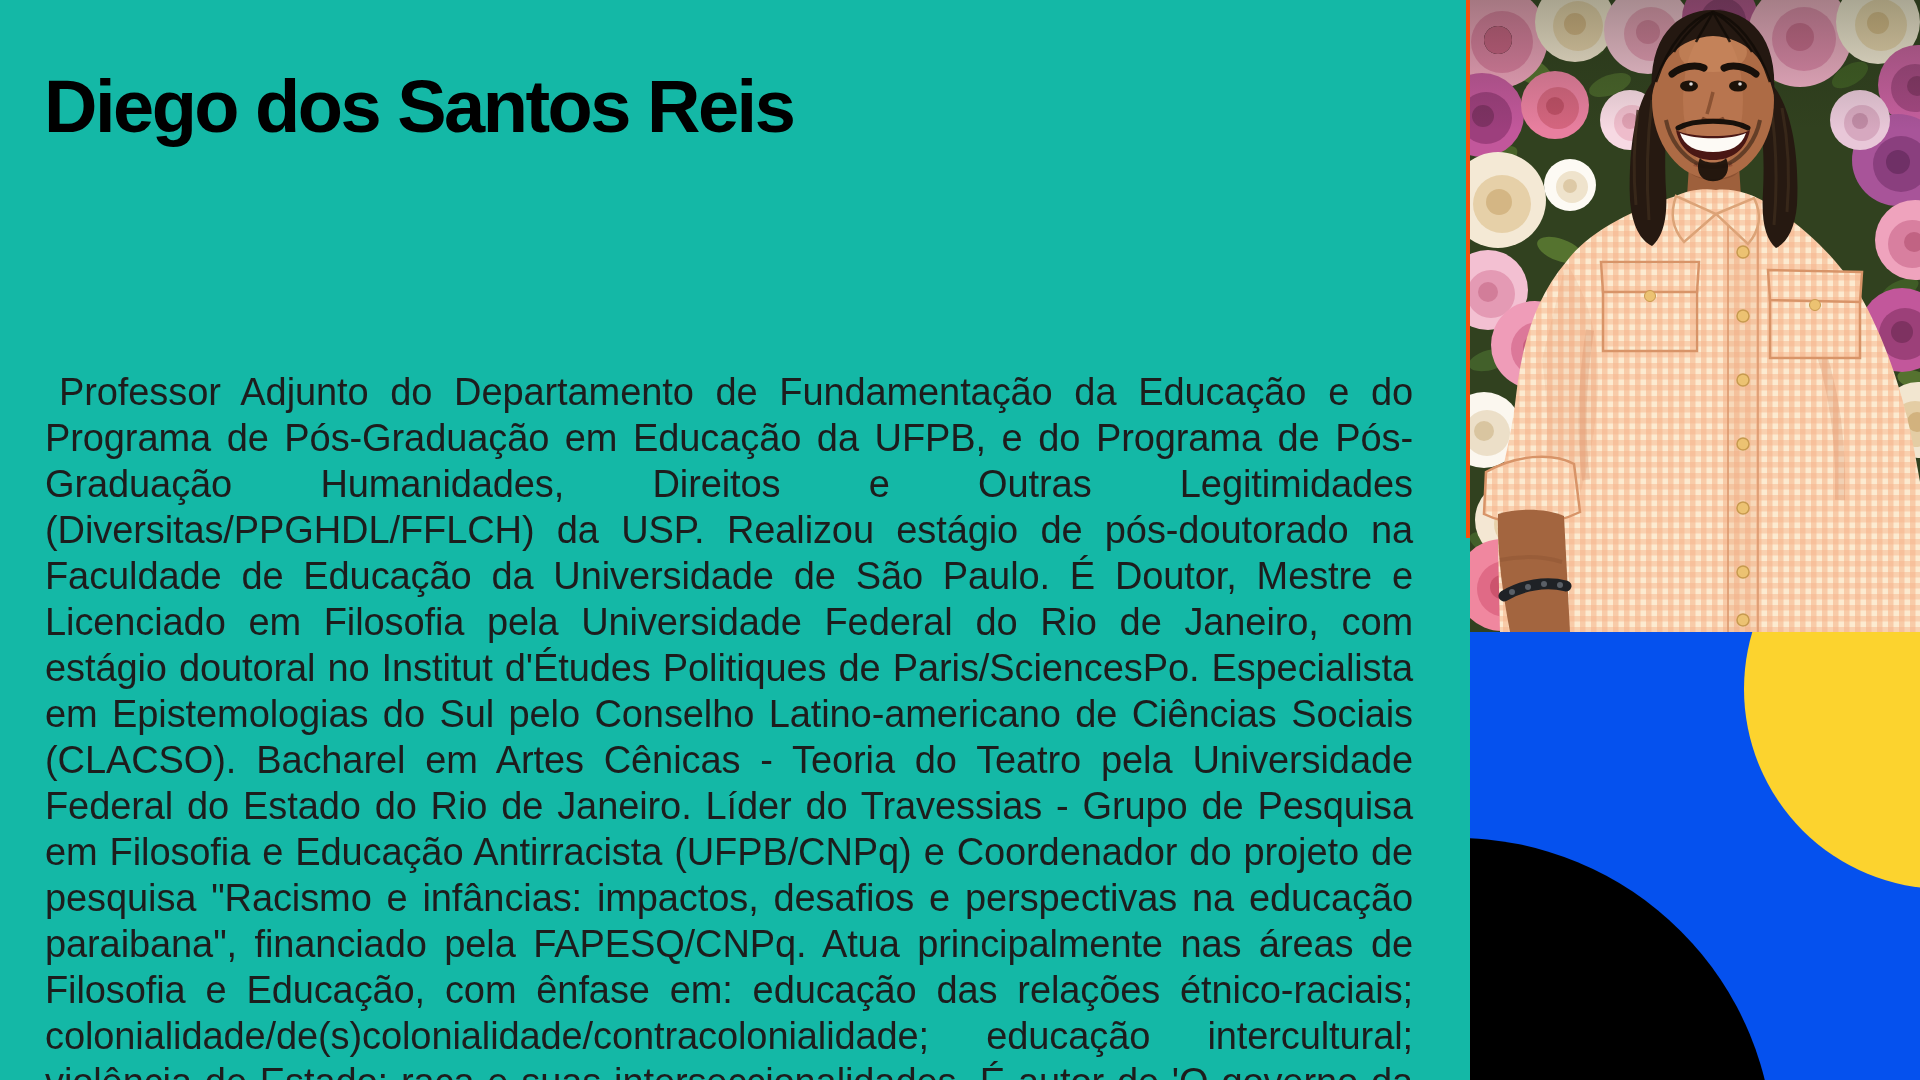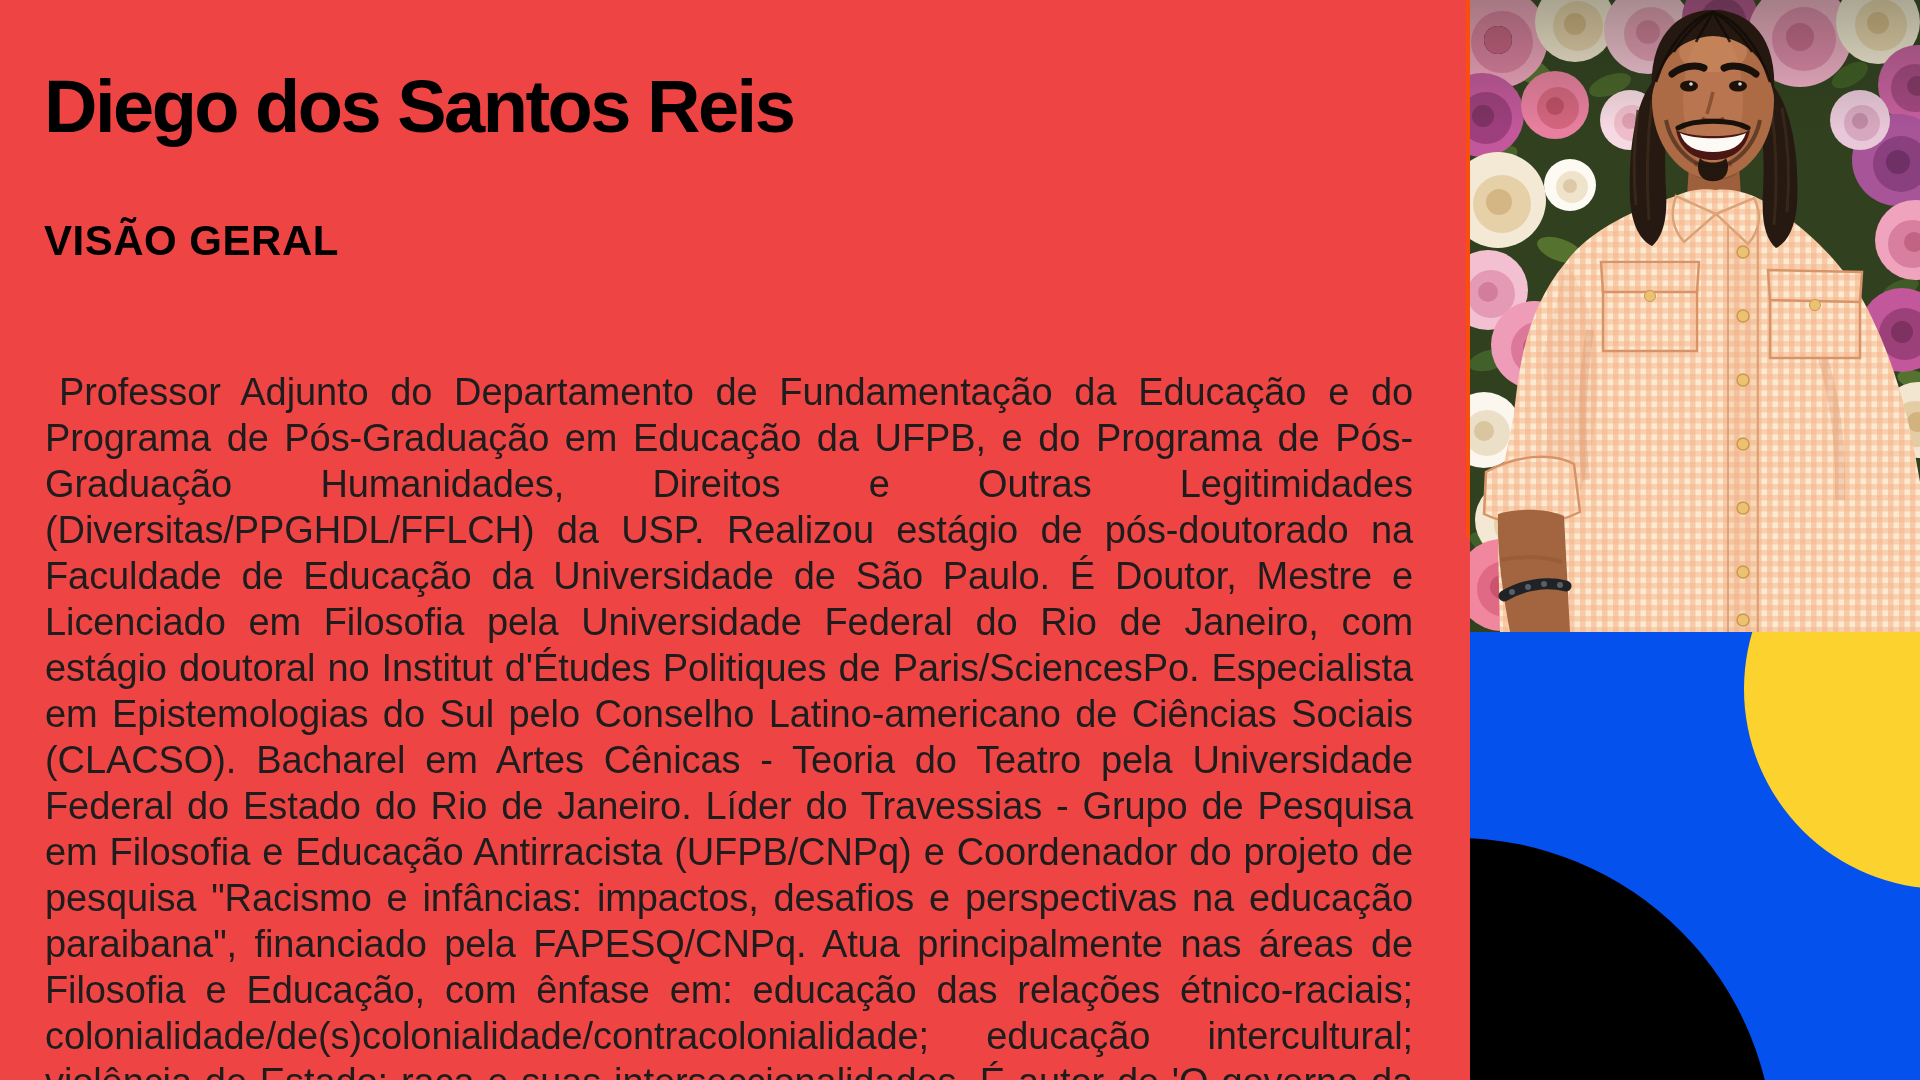--- a/index.html
+++ b/index.html
@@ -3,21 +3,21 @@
 <meta charset="utf-8">
 <title>Diego dos Santos Reis</title>
 <style>
   html, body {
     margin: 0; padding: 0;
     width: 1920px; height: 1080px;
     overflow: hidden;
     background: #ffffff;
     font-family: "Liberation Sans", sans-serif;
   }
-  .page { position: relative; width: 1920px; height: 1080px; background: #ef4444; }
+  .page { position: relative; width: 1920px; height: 1080px; background: #14b8a6; }
 
   .page-title {
     position: absolute; left: 44px; top: 70px; margin: 0;
     font-size: 74px; font-weight: 700; letter-spacing: -2.5px;
     line-height: 1; color: var(--heading-black, #000);
     font-family: "Liberation Sans", sans-serif;
   }
   .section-heading {
     position: absolute; left: 44px; top: 220px; margin: 0;
     font-size: 42px; font-weight: 700; letter-spacing: 0.5px;
@@ -55,21 +55,20 @@
     width: 636px; height: 636px; left: -332px; top: 206px;
     background: var(--circle-black, #000000);
   }
 </style>
 </head>
 <body>
 
 <div class="page">
 
   <h1 class="page-title">Diego dos Santos Reis</h1>
-  <h2 class="section-heading">VISÃO GERAL</h2>
   <p class="bio">Professor Adjunto do Departamento de Fundamentação da Educação e do Programa de Pós-Graduação em Educação da UFPB, e do Programa de Pós-Graduação Humanidades, Direitos e Outras Legitimidades (Diversitas/PPGHDL/FFLCH) da USP. Realizou estágio de pós-doutorado na Faculdade de Educação da Universidade de São Paulo. É Doutor, Mestre e Licenciado em Filosofia pela Universidade Federal do Rio de Janeiro, com estágio doutoral no Institut d'Études Politiques de Paris/SciencesPo. Especialista em Epistemologias do Sul pelo Conselho Latino-americano de Ciências Sociais (CLACSO). Bacharel em Artes Cênicas - Teoria do Teatro pela Universidade Federal do Estado do Rio de Janeiro. Líder do Travessias - Grupo de Pesquisa em Filosofia e Educação Antirracista (UFPB/CNPq) e Coordenador do projeto de pesquisa "Racismo e infâncias: impactos, desafios e perspectivas na educação paraibana", financiado pela FAPESQ/CNPq. Atua principalmente nas áreas de Filosofia e Educação, com ênfase em: educação das relações étnico-raciais; colonialidade/de(s)colonialidade/contracolonialidade; educação intercultural; violência de Estado; raça e suas interseccionalidades. É autor de 'O governo da emergência: Estado de exceção, guerra ao terror e colonialidade' (Multifoco, 2020).</p>
 
   <div class="accent-bar"></div>
 
   <figure class="portrait" aria-label="Homem sorridente, de tranças e camisa xadrez pêssego, diante de um painel de flores">
     <svg width="450" height="632" viewBox="0 0 450 632" xmlns="http://www.w3.org/2000/svg">
       <defs>
         <clipPath id="pc">
             <rect x="0" y="0" width="450" height="632"></rect>
           </clipPath>

